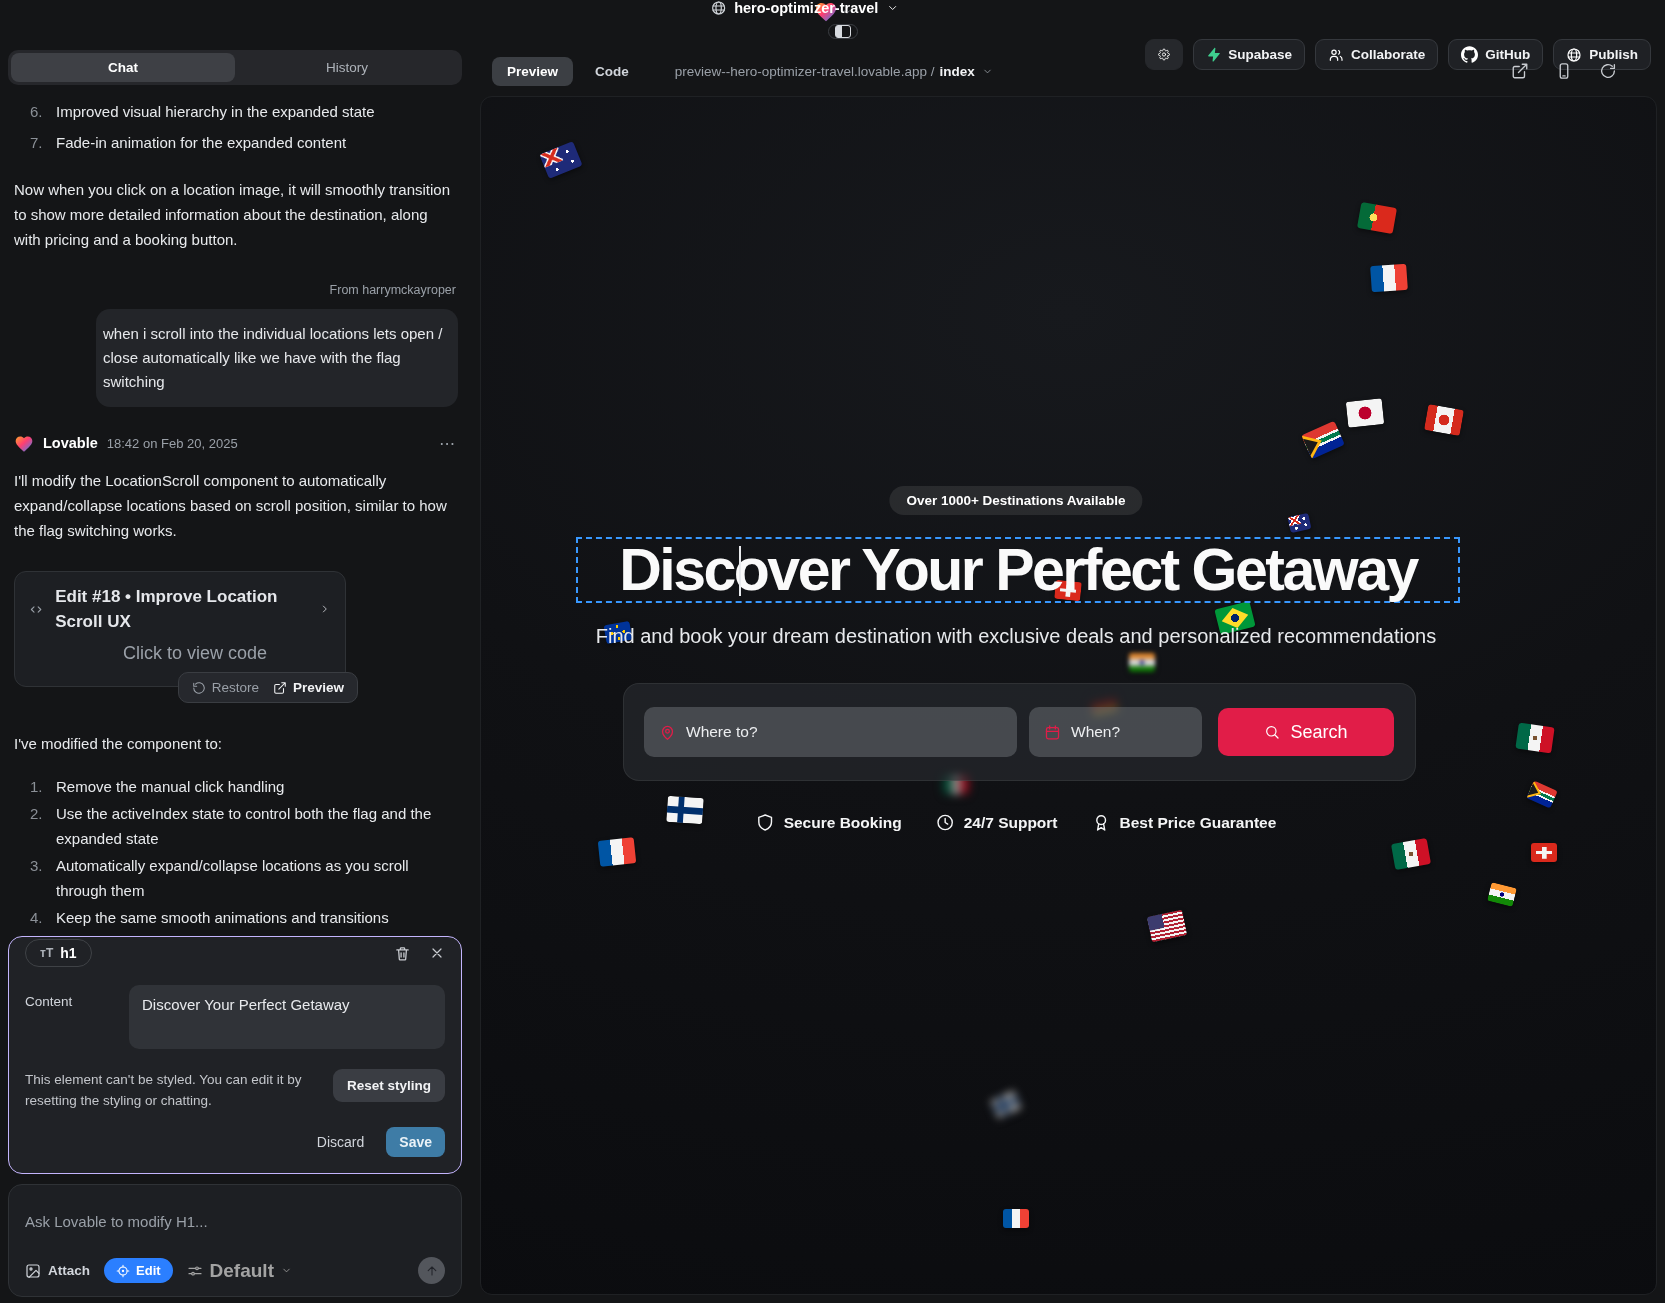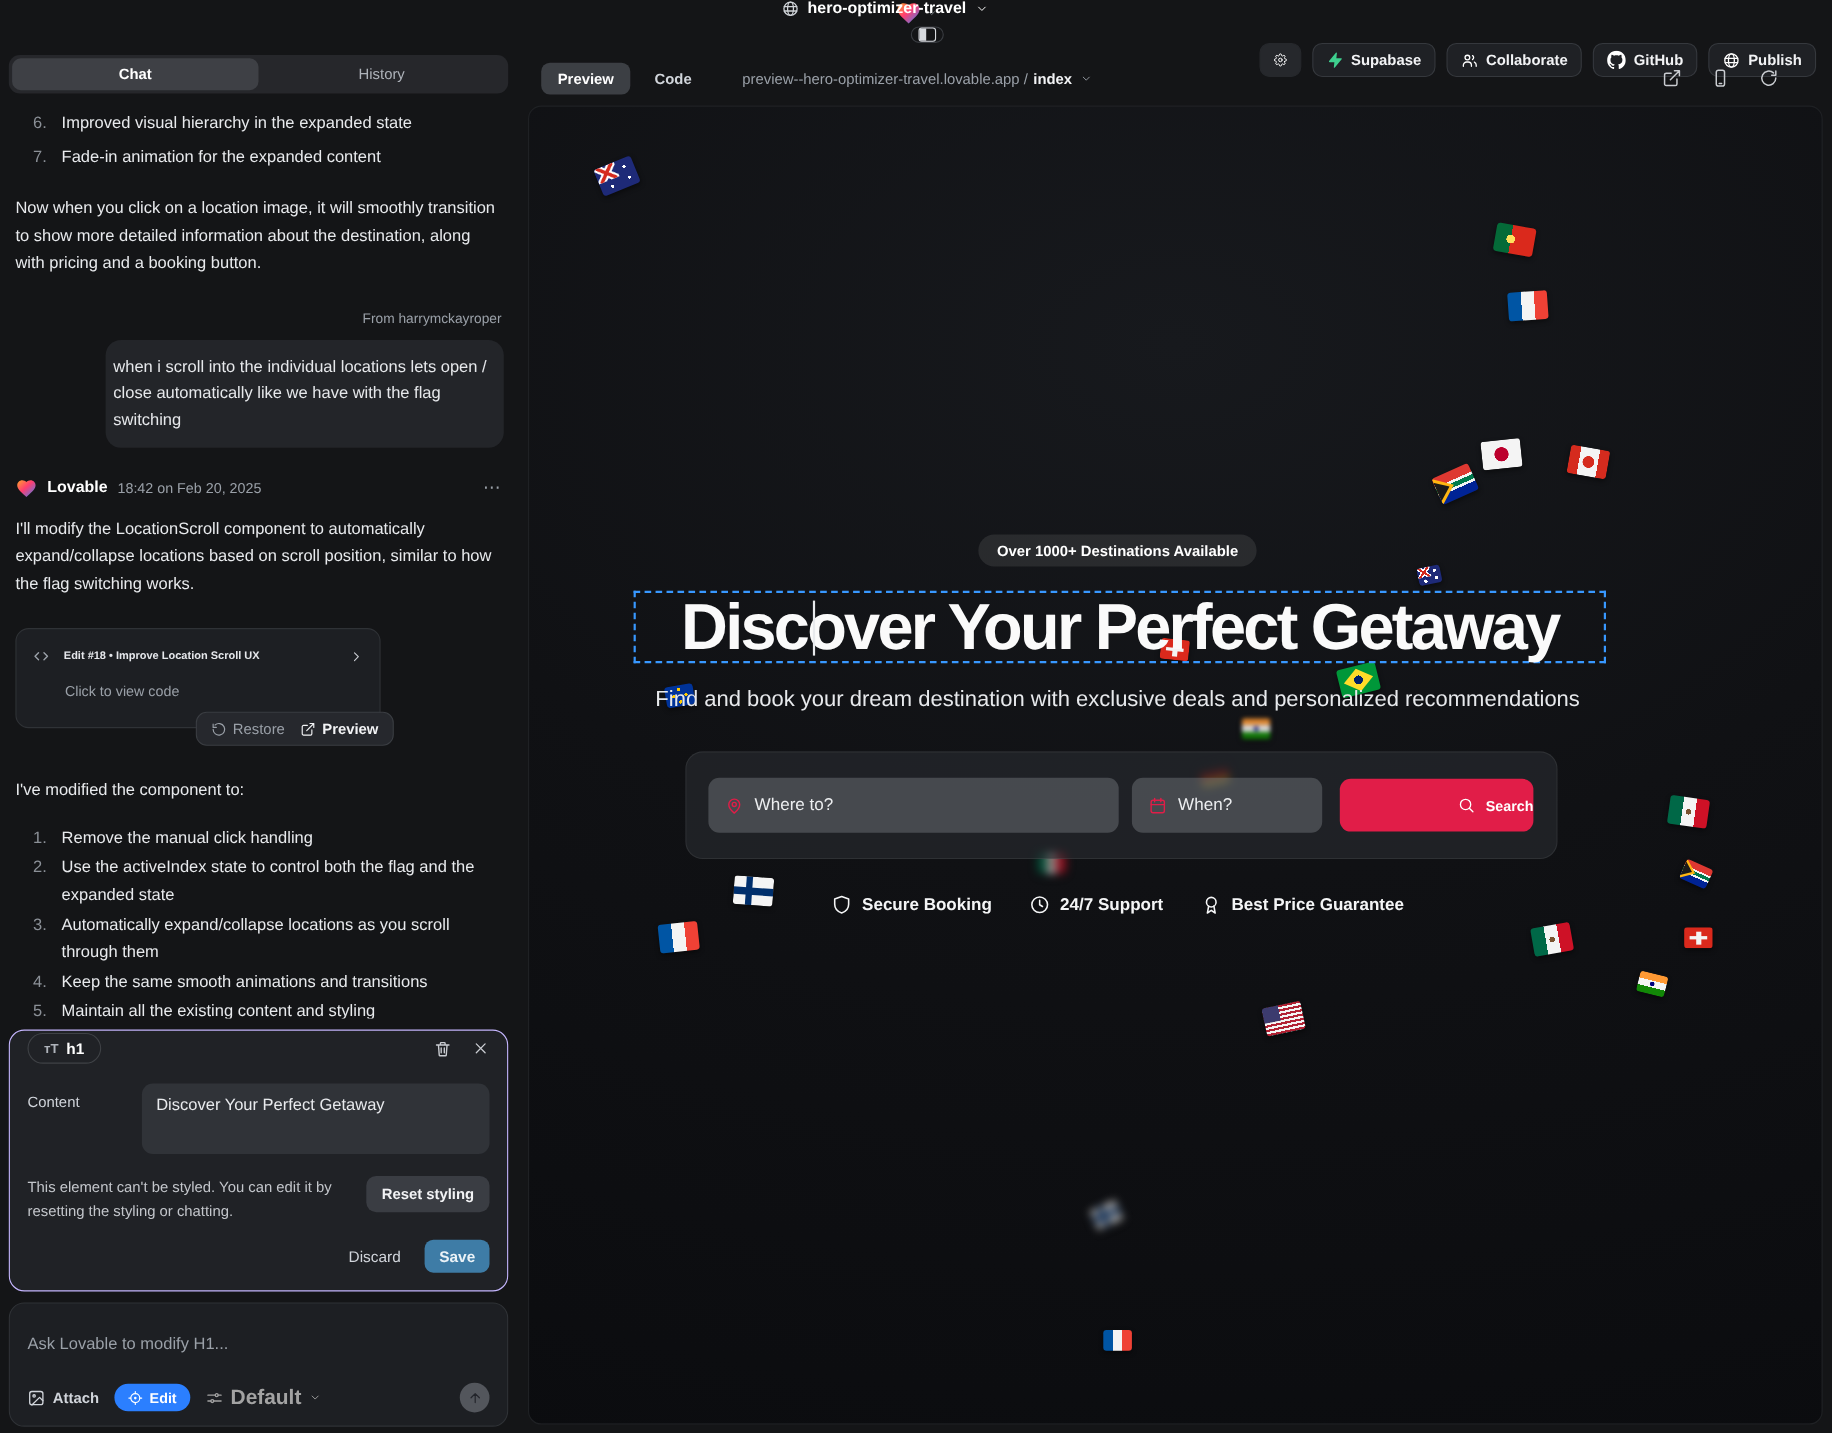--- a/index.html
+++ b/index.html
@@ -36,24 +36,24 @@
   .chat p.body { margin:22px 2px 0 2px; }
   .from { text-align:right; margin:26px 2px 6px 0; font-size:12.5px; color:#9aa0a8; }
   .bubble { margin-left:84px; background:#232529; border-radius:14px; padding:13px 7px; font-size:15px; line-height:24px; color:#e6e8eb; }
   .amsg-head { display:flex; align-items:center; gap:9px; margin:24px 2px 0 2px; }
   .amsg-name { font-size:14.5px; font-weight:700; color:#fff; }
   .amsg-time { font-size:13px; color:#9aa0a8; }
   .amsg-menu { margin-left:auto; color:#9aa0a8; font-size:16px; letter-spacing:1px; cursor:pointer; }
   .intro { margin:12px 2px 0 2px; }
   .edit-card-wrap { position:relative; margin:28px 0 44px 2px; width:332px; }
   .edit-card { background:#1d1f23; border:1px solid #2f3236; border-radius:12px; padding:12px 14px 20px 14px; cursor:pointer; }
-  .ec-row1 { display:flex; align-items:center; gap:12px; color:#e5e7eb; font-size:10px; font-weight:600; }
+  .ec-row1 { display:flex; align-items:center; gap:12px; color:#e5e7eb; font-size:17px; font-weight:600; }
   .ec-row1 .code-ic { color:#9aa0a8; }
   .ec-chev { margin-left:auto; color:#c9ccd1; }
-  .ec-sub { margin:7px 0 0 30px; font-size:13px; color:#9aa0a8; }
+  .ec-sub { margin:7px 0 0 30px; font-size:18px; color:#9aa0a8;text-align:center; }
   .rp-pill { position:absolute; right:-12px; bottom:-16px; height:31px; display:flex; align-items:center; gap:14px;
     background:#26282d; border:1px solid #3a3d42; border-radius:10px; padding:0 13px; font-size:13.5px; }
   .rp-restore { display:flex; align-items:center; gap:6px; color:#9aa0a8; cursor:pointer; }
   .rp-preview { display:flex; align-items:center; gap:6px; color:#f2f3f5; font-weight:600; cursor:pointer; }
   .modified { margin:0 2px 18px 2px; }
   .steps .numli { margin-bottom:2px; }
 
   
   .editor { flex:none; background:#202226; border:1px solid #c4b5fd; border-radius:14px; padding:2px 16px 16px 16px; margin-top:10px; }
   .ed-top { display:flex; align-items:center; }
@@ -108,21 +108,21 @@
   .caret { position:absolute; left:258px; top:449px; width:2px; height:50px; background:#e8eaed; }
   .hero-sub { position:absolute; left:535px; top:528px; transform:translateX(-50%); width:880px; text-align:center;
     font-size:20px; color:#e7e9ec; white-space:nowrap; }
   .search-card { position:absolute; left:142px; top:586px; width:793px; height:98px; border-radius:16px;
     background:rgba(40,43,48,.62); border:1px solid rgba(255,255,255,.07); display:flex; align-items:center; padding:0 20px; gap:12px; }
   .s-input { height:50px; border-radius:10px; background:rgba(130,134,140,.40); display:flex; align-items:center;
     gap:10px; padding:0 15px; font-size:15.5px; color:#eceef0; }
   .s-where { width:373px; }
   .s-when { width:173px; margin-left:0; }
   .s-btn { width:176px; height:48px; margin-left:4px; border:none; border-radius:10px; background:#e11d48; color:#fff;
-    font-size:13px; font-weight:700; display:flex; align-items:center; justify-content:flex-end; gap:10px; cursor:pointer; }
+    font-size:18px; font-weight:400; display:flex; align-items:center; justify-content:center; gap:10px; cursor:pointer; }
   .features { position:absolute; left:535px; top:716px; transform:translateX(-50%); display:flex; gap:34px; white-space:nowrap; }
   .feature { display:flex; align-items:center; gap:9px; font-size:15.5px; font-weight:600; color:#f4f5f6; }
 
   
   .flag { position:absolute; border-radius:3px; box-shadow:0 2px 5px rgba(0,0,0,.45); overflow:hidden; }
   .fl-l { width:36px; height:26px; } .fl-m { width:26px; height:19px; } .fl-s { width:21px; height:16px; }
   .b1 { filter:blur(2px); opacity:.85; } .b2 { filter:blur(4px); opacity:.65; }
   .flag::before,.flag::after { content:""; position:absolute; inset:0; }
   .f-au { background:#1e2a78; }
   .f-au::before { inset:0 45% 45% 0;

